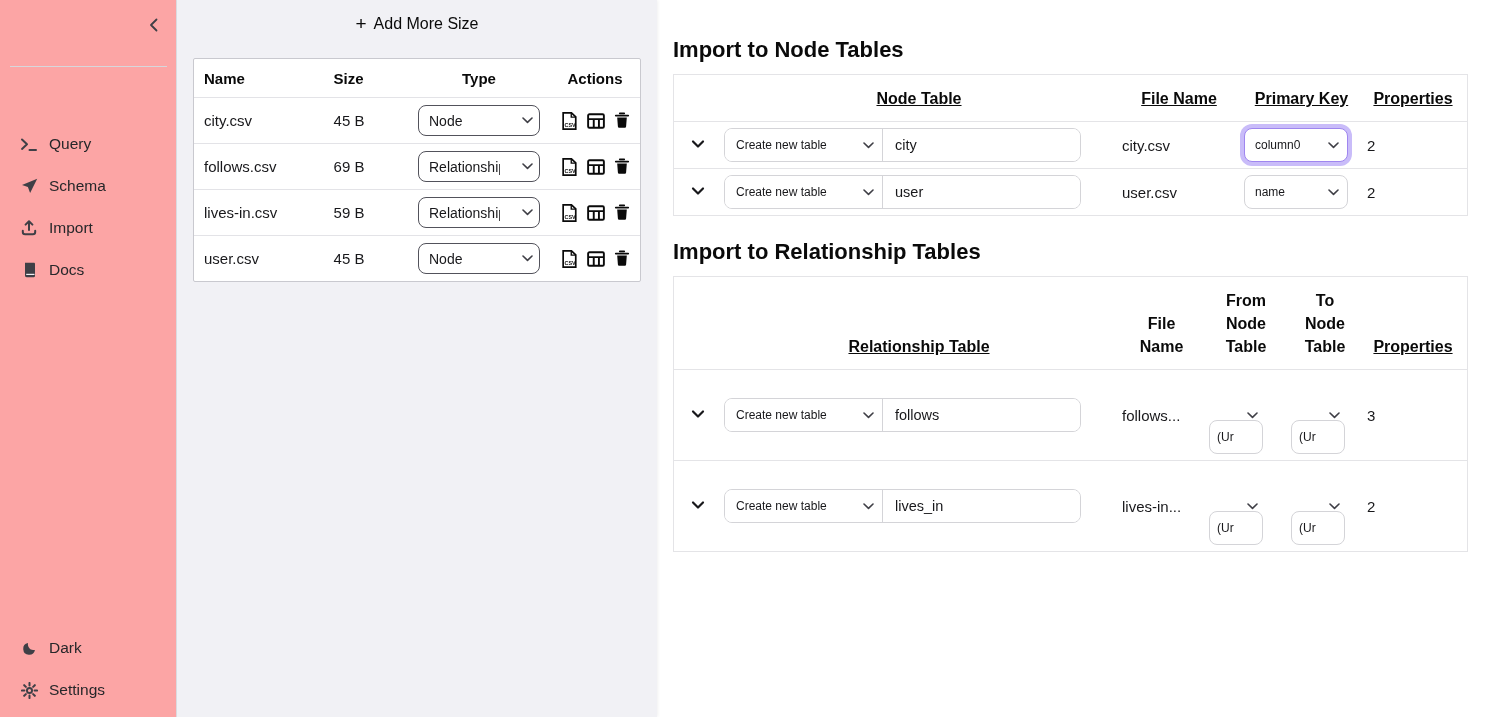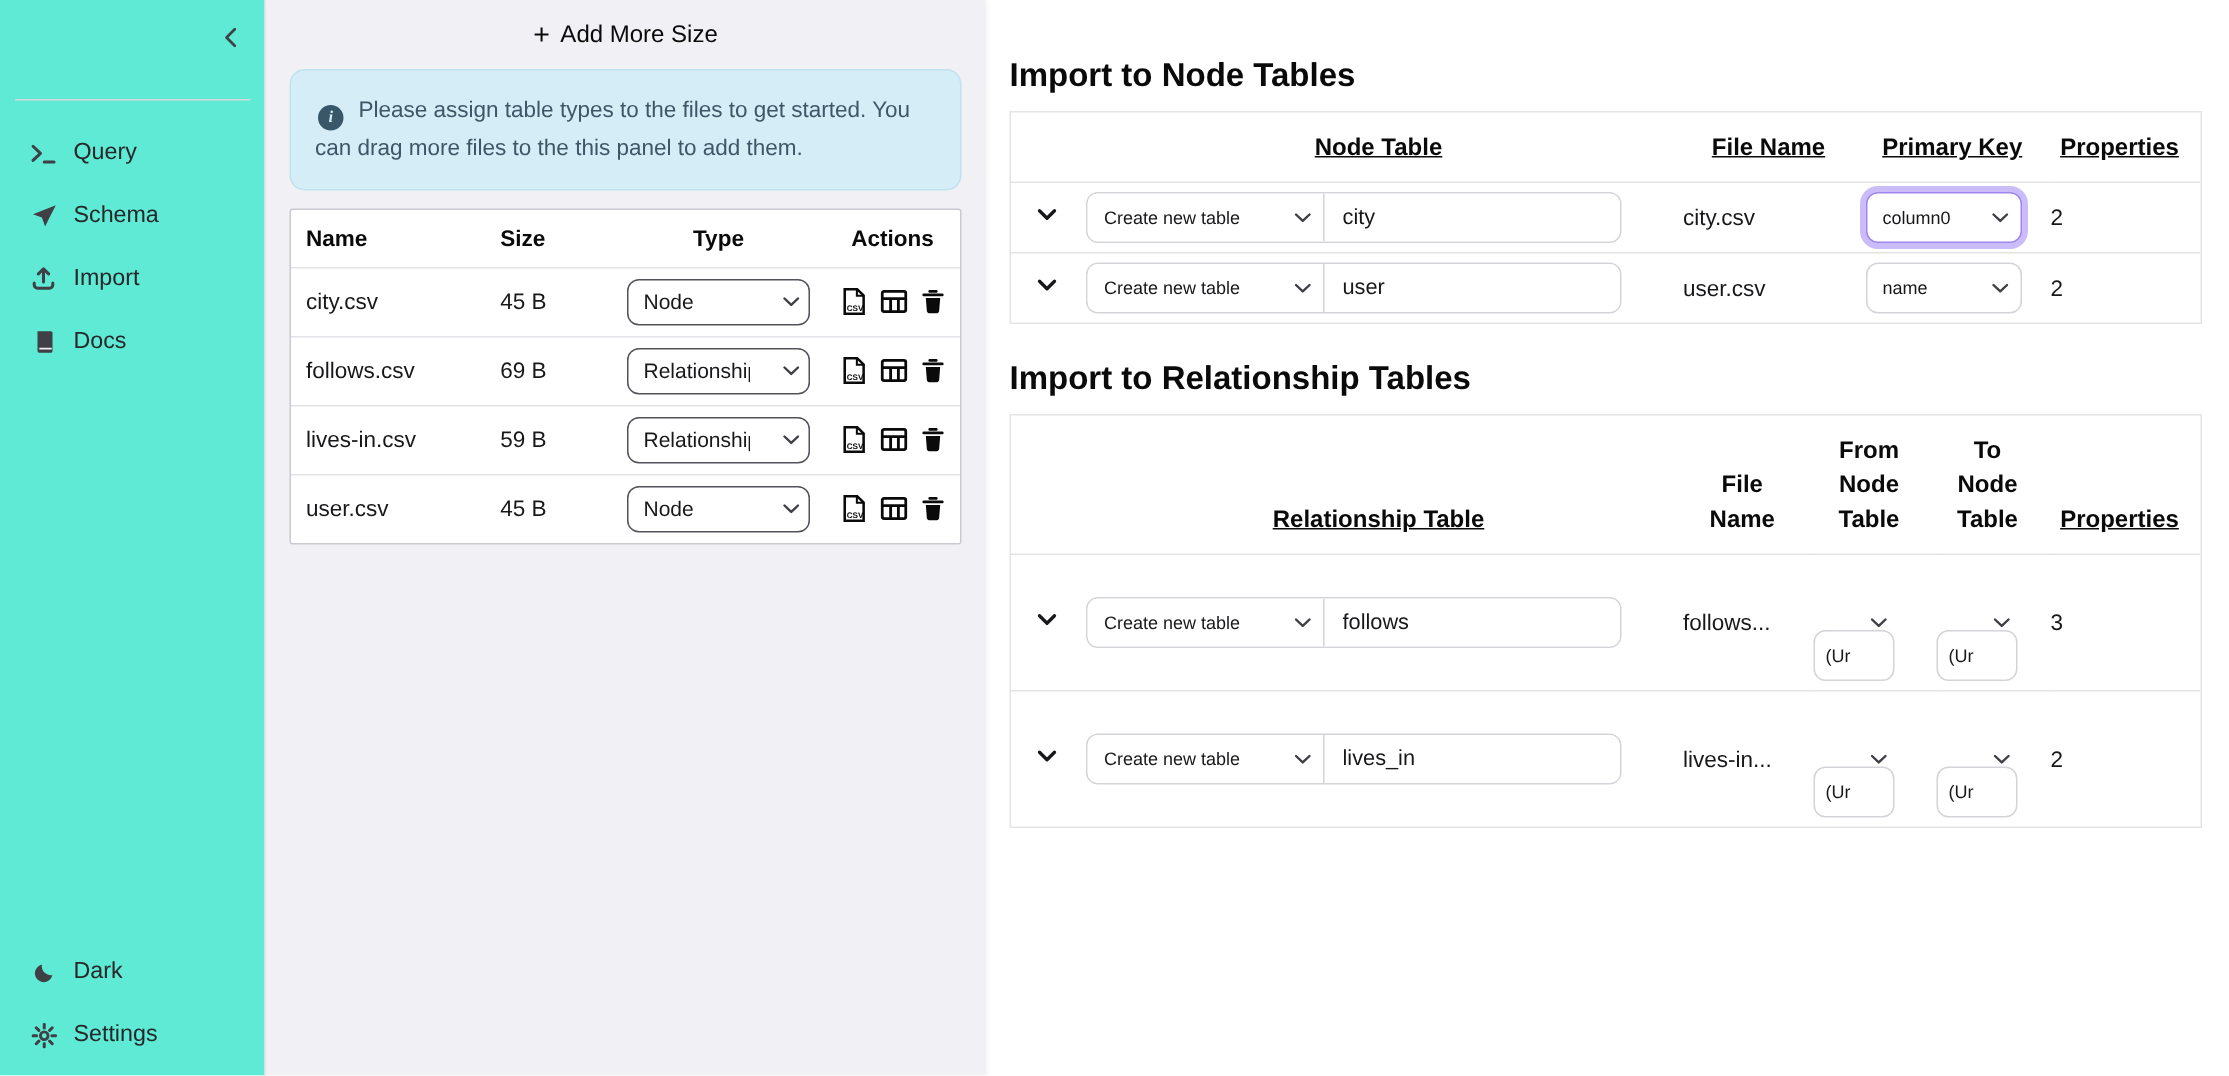--- a/index.html
+++ b/index.html
@@ -5,23 +5,24 @@
   * { box-sizing: border-box; }
   html,body { margin:0; padding:0; }
   body {
     width:1486px; height:717px; display:flex; overflow:hidden;
     font-family:"Liberation Sans", sans-serif; color:#18181b; background:#fff;
   }
   svg { display:block; }
 
   
   .sidebar {
-    width:177px; min-width:177px; background:#5eead4; position:relative;
+    width:177px; min-width:177px; background:#fca5a5; position:relative;
     display:flex; flex-direction:column; border-right:1px solid #dddde2;
     box-shadow:1px 0 3px rgba(0,0,0,.05);
+    gap:42px;
   }
   .collapse-btn { position:absolute; top:13px; right:10px; background:none; border:none; padding:4px; cursor:pointer; color:#3f3f46; }
   .sidebar hr { border:none; border-top:1px solid #d7d7dc; margin:66px 10px 0; width:157px; }
   .nav { display:flex; flex-direction:column; padding-top:14px; }
   .nav-item { display:flex; align-items:center; gap:11px; padding:12px 20px; font-size:15.5px; color:#27272a; cursor:pointer; }
   .nav-item .icn { width:18px; height:18px; display:inline-flex; align-items:center; justify-content:center; color:#3f3f46; }
   .spacer { flex:1; }
   .nav.footer { padding:0 0 6px; }
 
   
@@ -157,23 +158,20 @@
       <span>Settings</span>
     </div>
   </div>
 </div>
 
 <div class="file-panel">
   <button class="add-files">
     <span class="plus">+</span>
     <span>Add More Size</span>
   </button>
-  <div class="alert">
-    <span class="info-icn">i</span><span>Please assign table types to the files to get started. You can drag more files to the this panel to add them.</span>
-  </div>
   <div class="file-table-wrap">
     <table class="file-table">
       <colgroup>
           <col style="width:142px">
           <col style="width:96px">
           <col style="width:126px">
           <col style="width:84px">
         </colgroup>
       <thead>
         <tr>

